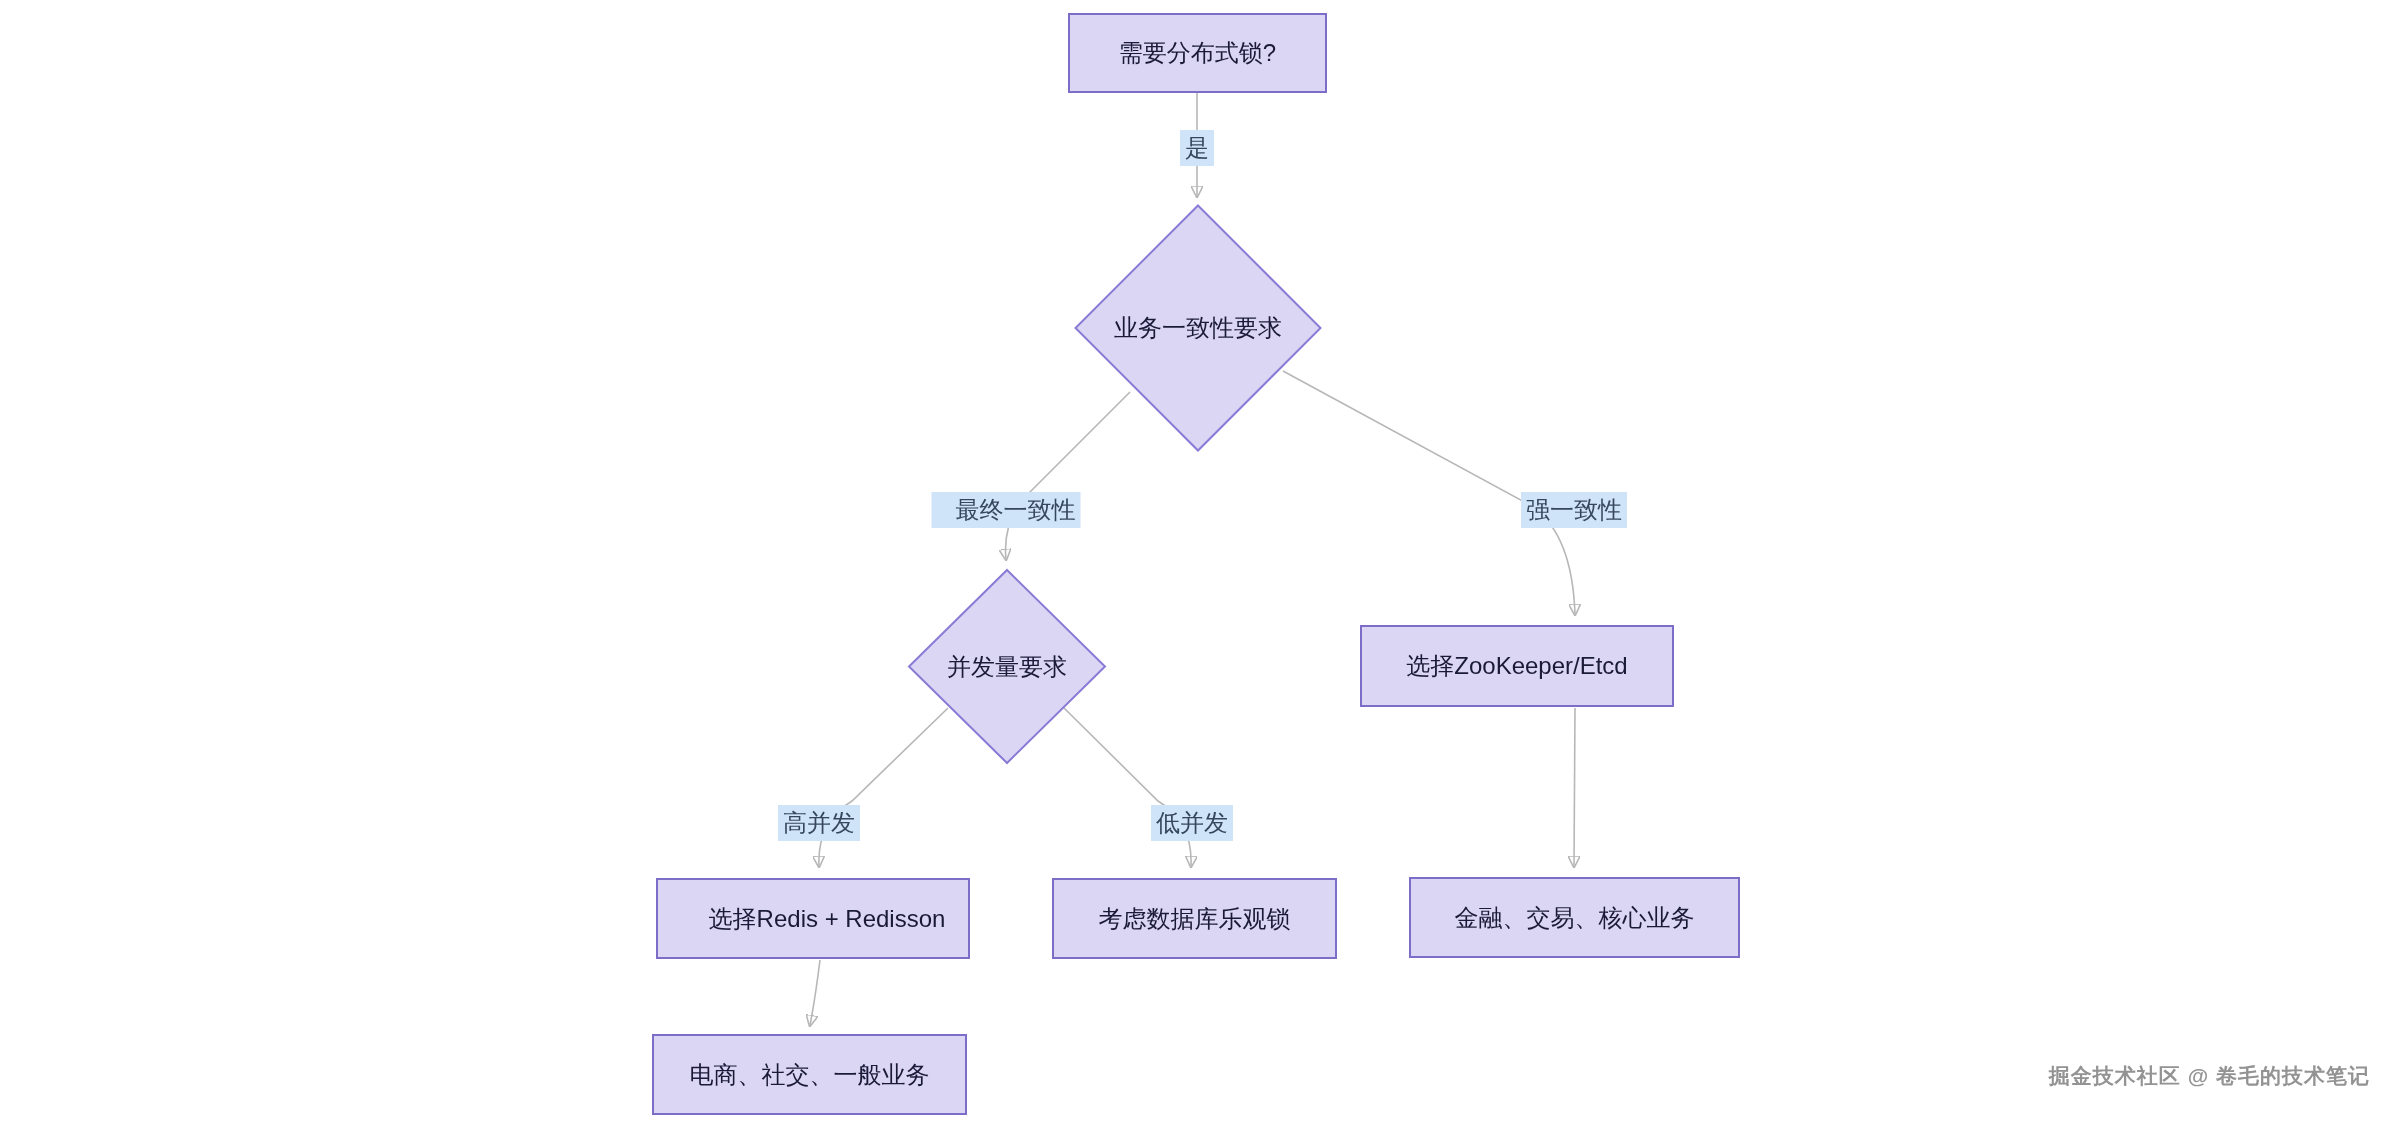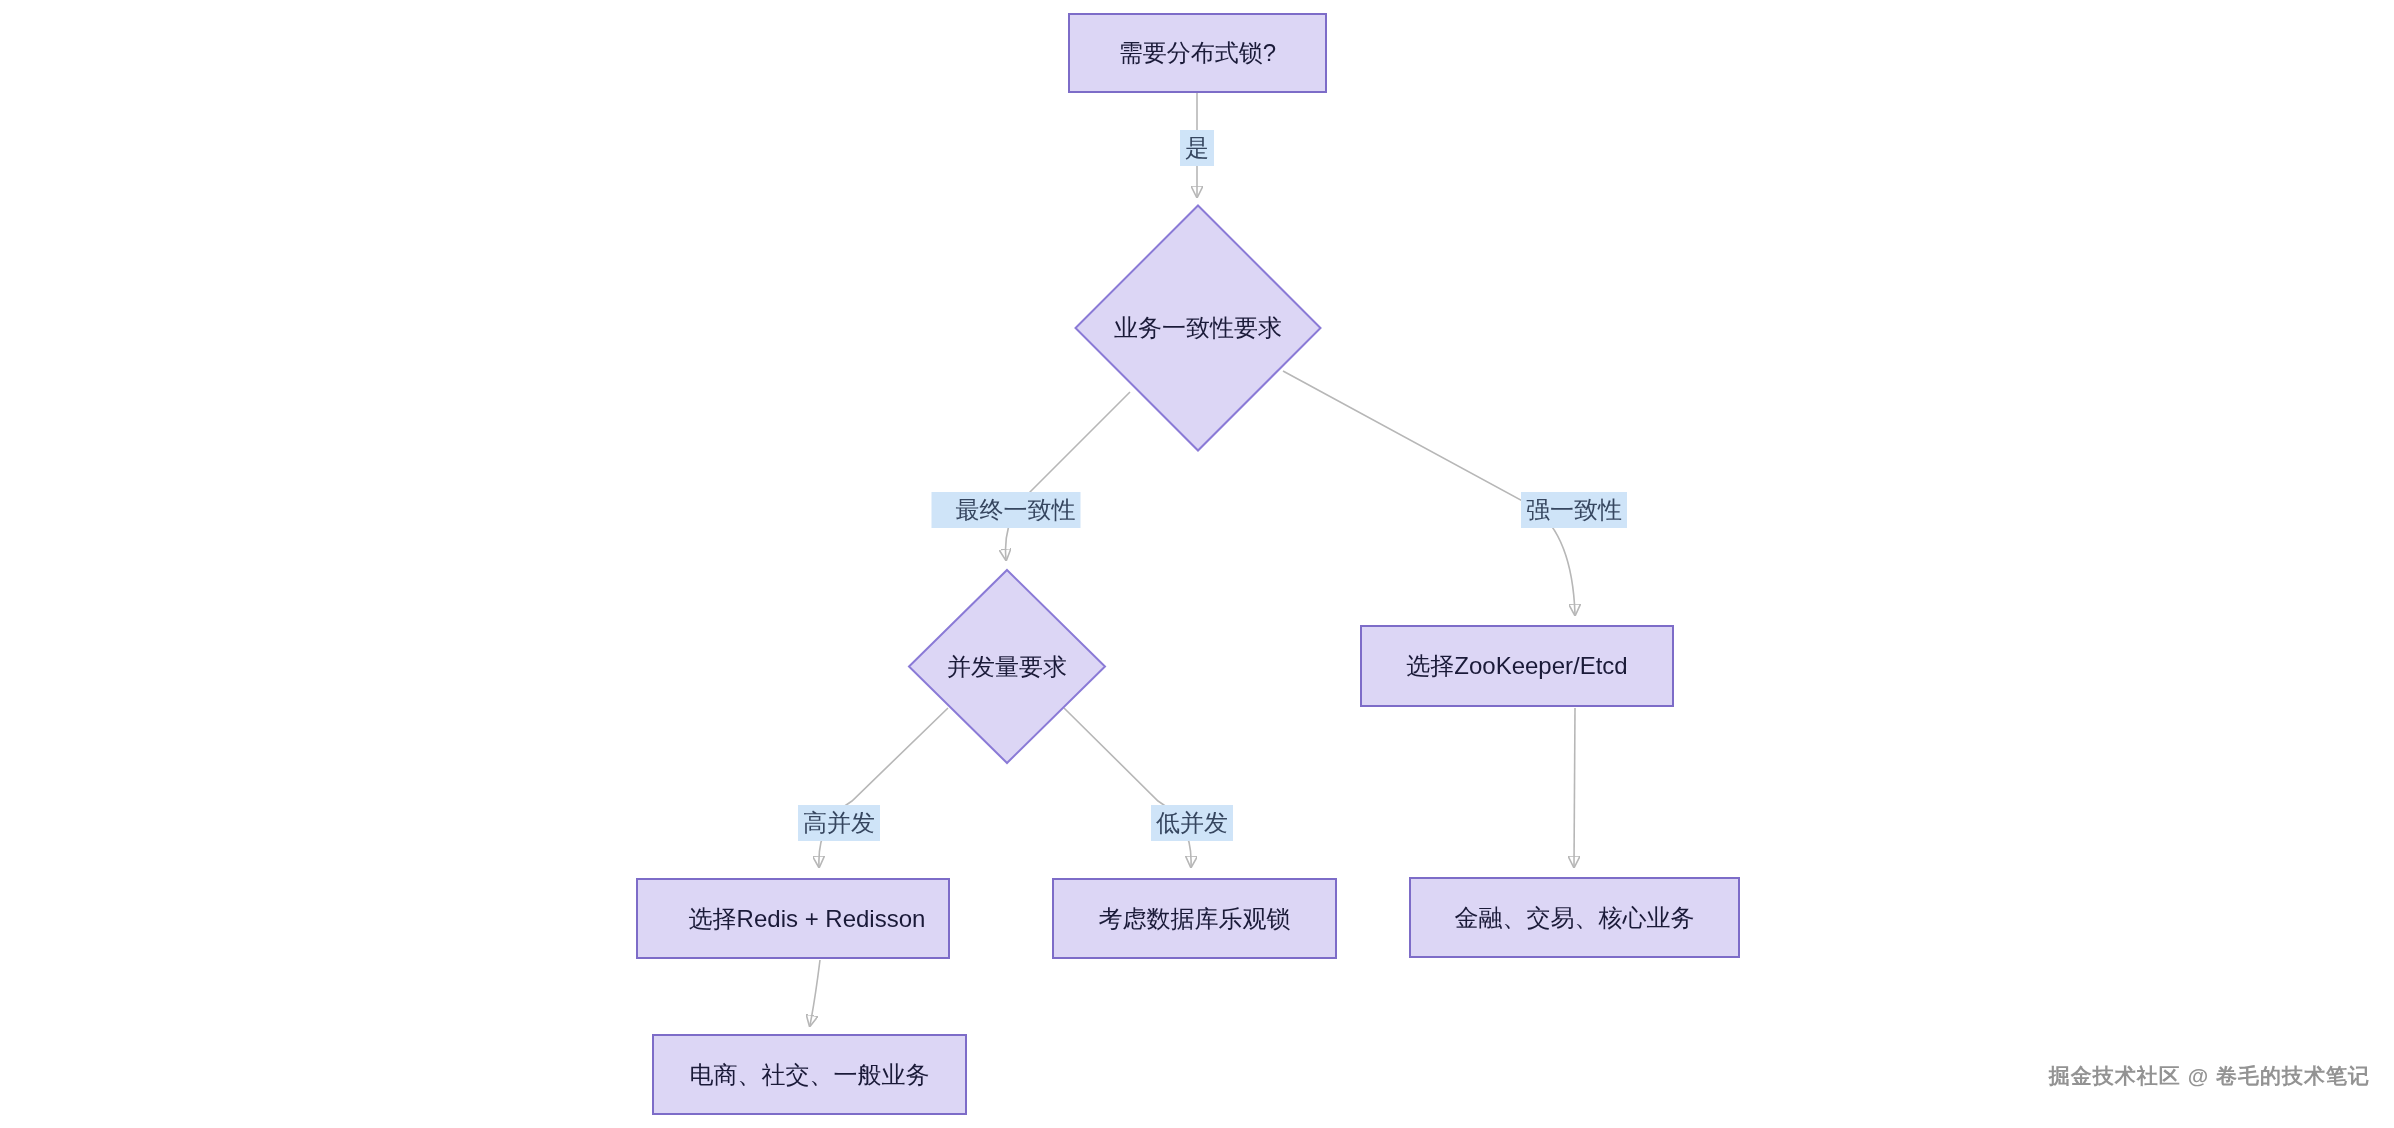--- a/index.html
+++ b/index.html
@@ -102,21 +102,21 @@
     <svg viewBox="0 0 100 100" preserveAspectRatio="none">
       <polygon points="50,1 99,50 50,99 1,50"></polygon>
     </svg>
     <span class="node-label">并发量要求</span>
   </div>
 
   <div class="node rect-node" style="left:1360px;top:625px;width:314px;height:82px;">
     <span class="node-label">选择ZooKeeper/Etcd</span>
   </div>
 
-  <div class="node rect-node" style="left:636px;top:878px;width:314px;height:81px;padding-left:28px;">
+  <div class="node rect-node" style="left:656px;top:878px;width:314px;height:81px;padding-left:28px;">
     <span class="node-label">选择Redis + Redisson</span>
   </div>
 
   <div class="node rect-node" style="left:1052px;top:878px;width:285px;height:81px;">
     <span class="node-label">考虑数据库乐观锁</span>
   </div>
 
   <div class="node rect-node" style="left:652px;top:1034px;width:315px;height:81px;">
     <span class="node-label">电商、社交、一般业务</span>
   </div>
@@ -124,19 +124,19 @@
   <div class="node rect-node" style="left:1409px;top:877px;width:331px;height:81px;">
     <span class="node-label">金融、交易、核心业务</span>
   </div>
 
   <div class="edge-label" style="left:1197px;top:148px;">是</div>
 
   <div class="edge-label" style="left:1006px;top:510px;padding-left:24px;">最终一致性</div>
 
   <div class="edge-label" style="left:1574px;top:510px;">强一致性</div>
 
-  <div class="edge-label" style="left:819px;top:823px;margin-left:20px;">高并发</div>
+  <div class="edge-label" style="left:819px;top:823px;">高并发</div>
 
   <div class="edge-label" style="left:1192px;top:823px;">低并发</div>
 
   <div class="watermark">掘金技术社区 @ 卷毛的技术笔记</div>
 
 </div>
 
 </body></html>

